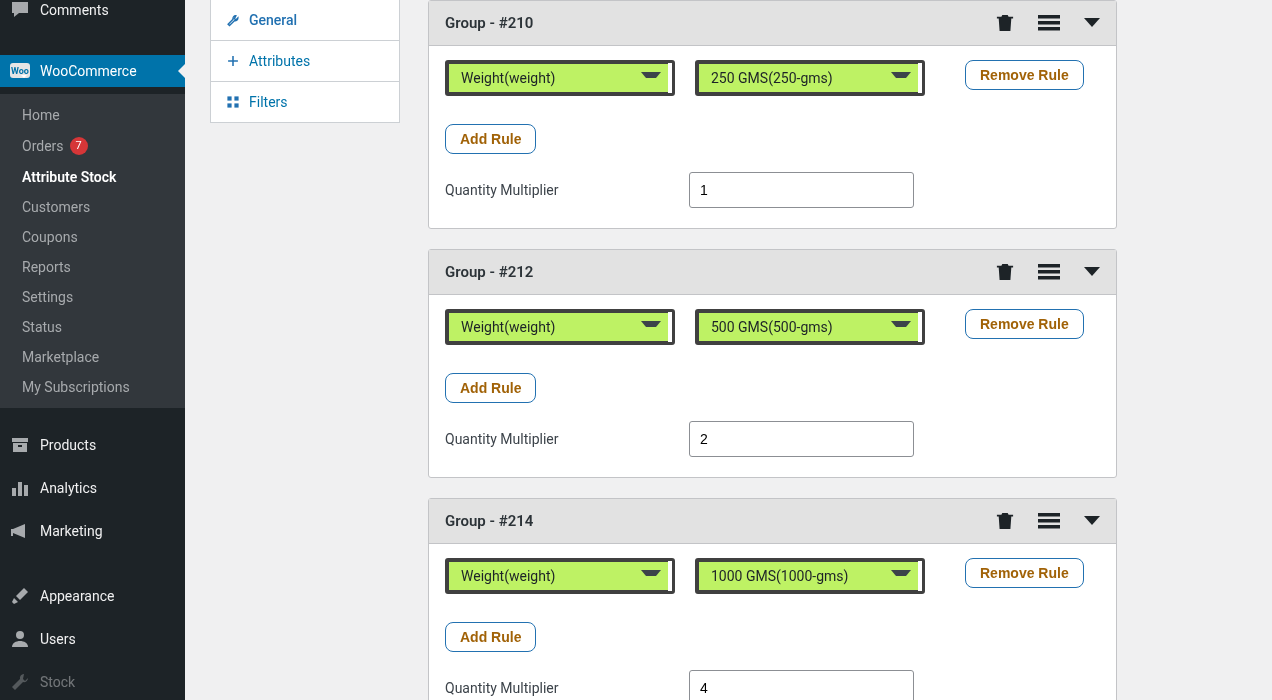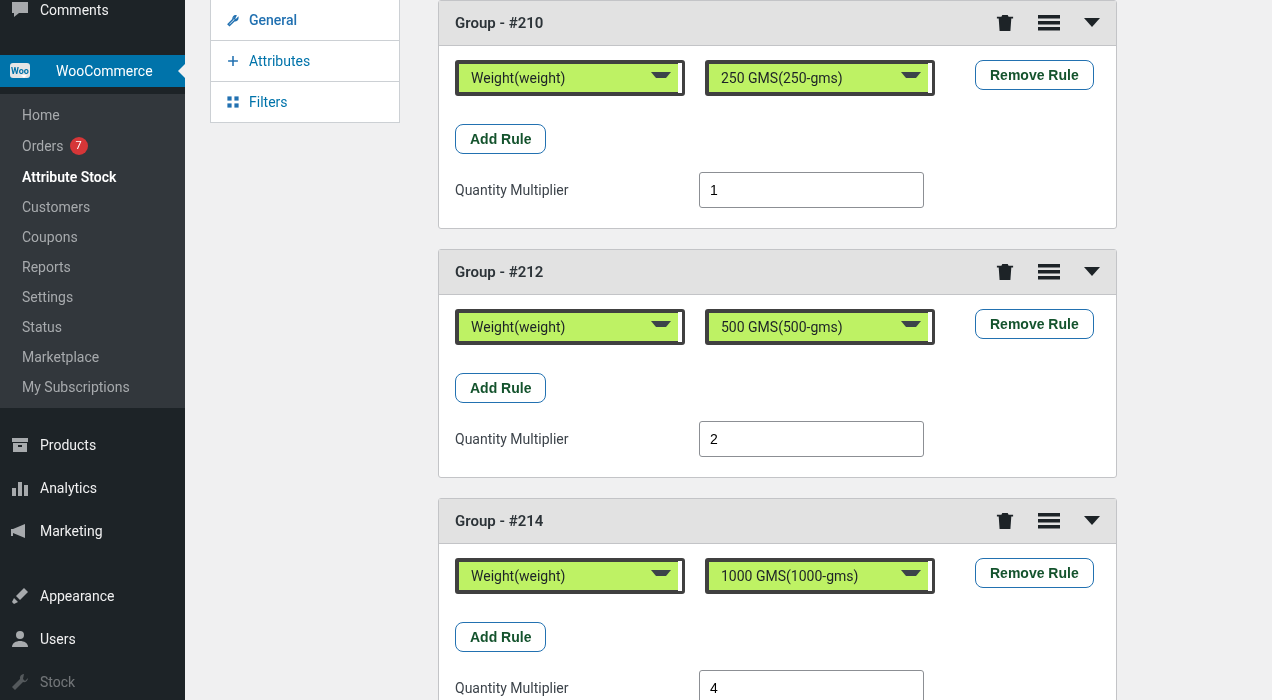--- a/index.html
+++ b/index.html
@@ -52,21 +52,21 @@
   .woo-icon {
     width: 20px; height: 15px;
     background: #e5e5e5;
     border-radius: 3px;
     color: #0073aa;
     font-size: 9px;
     font-weight: bold;
     display: inline-flex;
     align-items: center;
     justify-content: center;
-    margin-right: 16px;
+    margin-right: 0;
     position: relative;
   }
   .woo-icon::after{
     content:'';
     position:absolute;
     bottom:-3px; right:3px;
     border:3px solid transparent;
     border-top-color:#fff;
   }
   .submenu {
@@ -129,21 +129,20 @@
   .tab .ticon { width: 16px; height: 16px; display: inline-flex; align-items:center; justify-content:center; color:#2271b1; }
   .ticon svg { width:14px; height:14px; }
 
   
   .groups-wrap {
     flex: 1;
     display: flex;
     flex-direction: column;
     gap: 20px;
     padding-bottom: 5px;
-    margin-left: 10px;
   }
   .group {
     background: #fff;
     border: 1px solid #c3c4c7;
     border-radius: 3px;
   }
   .group-header {
     background: #e2e2e2;
     padding: 12px 16px;
     display: flex;
@@ -197,21 +196,21 @@
     position: absolute;
     right: -1px;
     top: -1px;
     bottom: -1px;
     width: 4px;
     background: #fff;
     border-left: 0;
   }
   .btn-outline {
     border: 1px solid #2271b1;
-    color: #14532d;
+    color: #a16207;
     background: #fff;
     border-radius: 8px;
     padding: 6px 14px;
     font-size: 14px;
     font-weight: 600;
     cursor: pointer;
   }
   .addrule-row { margin-bottom: 18px; }
   .qty-row {
     display: flex;

